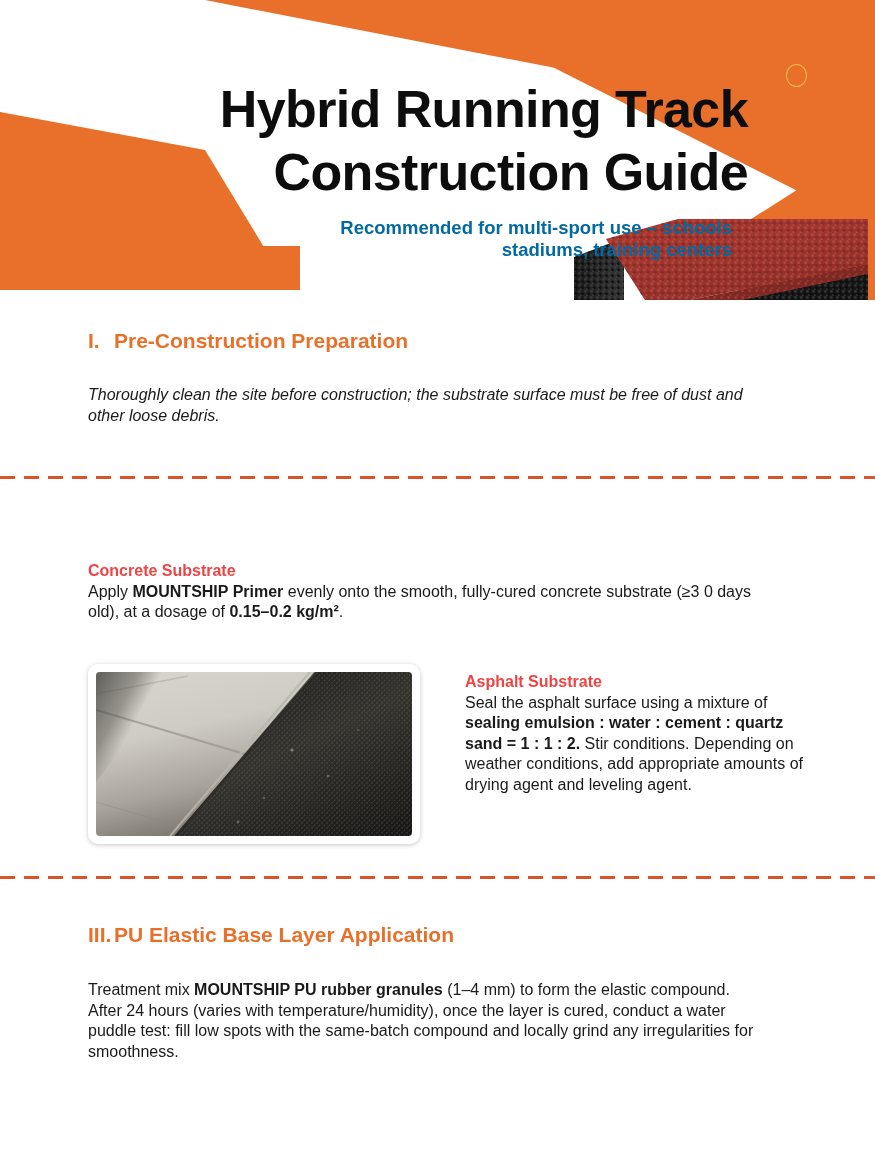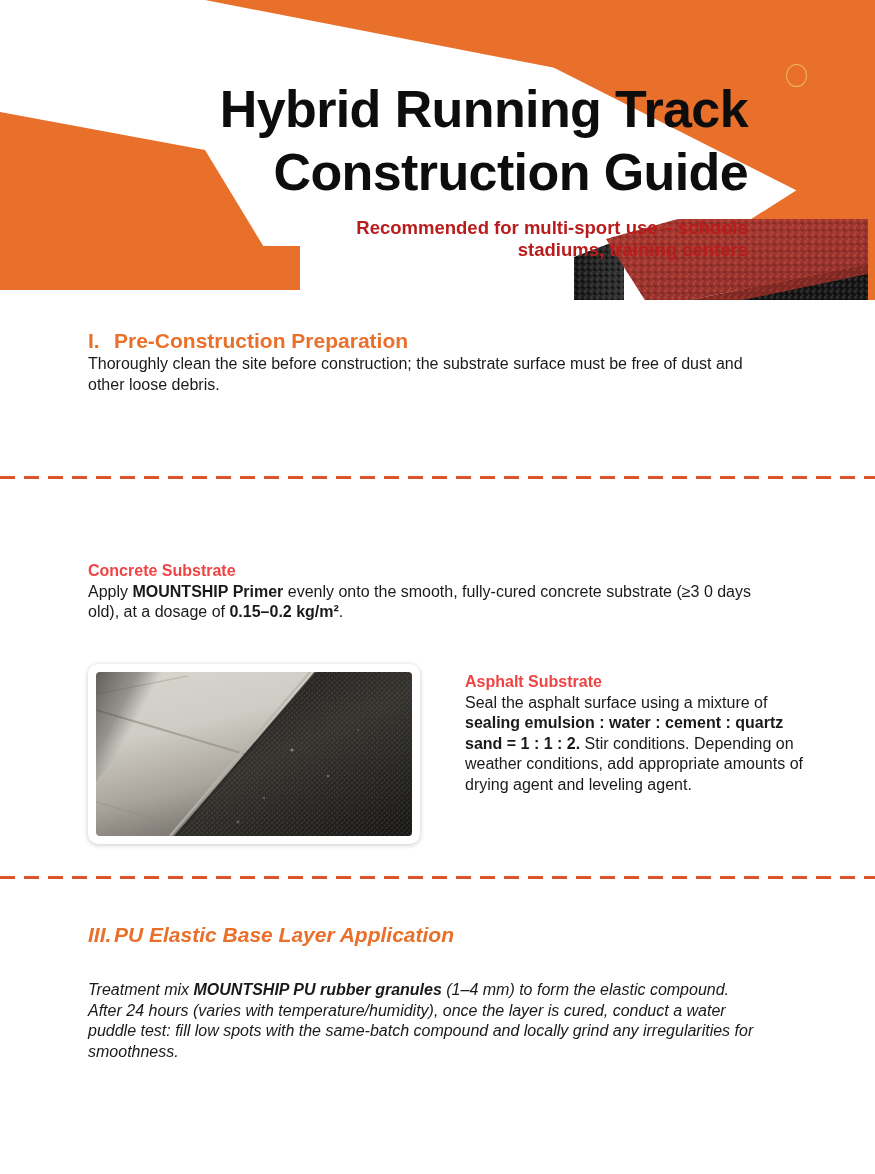--- a/index.html
+++ b/index.html
@@ -55,26 +55,26 @@
   .doc-title {
     margin: 0;
     font-size: 52px;
     line-height: 63px;
     font-weight: 700;
     color: #0d0d0d;
     letter-spacing: -0.6px;
     white-space: pre-line;
   }
   .doc-subtitle {
-    margin: 0;
+    margin: 16px;
     margin-top: 13px;
     font-size: 18.5px;
     line-height: 22px;
     font-weight: 600;
-    color: #b91c1c;
+    color: #0369a1;
     white-space: pre-line;
     mix-blend-mode: normal;
   }
   .sample-img {
     position: absolute;
     left: 566px;
     top: 212px;
     width: 310px;
     height: 165px;
   }
@@ -239,21 +239,21 @@
 Construction Guide</h1>
       <p class="doc-subtitle">Recommended for multi-sport use – schools
 stadiums, training centers</p>
     </div>
   </div>
 
   <div class="section" style="top:328px;">
     <h2 class="section-head">
       <span class="numeral">I.</span><span>Pre-Construction Preparation</span>
     </h2>
-    <p class="body-text" style="">Thoroughly clean the site before construction; the substrate surface must be free of dust and other loose debris.</p>
+    <p class="body-text" style="margin-top:31px;font-style:italic;">Thoroughly clean the site before construction; the substrate surface must be free of dust and other loose debris.</p>
   </div>
 
   <div class="divider" style="top:476px;"></div>
 
   <div class="section" style="top:525px;">
     <p class="sub-head" style="margin-top:36px;">Concrete Substrate</p>
     <p class="body-text"><span>Apply </span><b>MOUNTSHIP Primer</b><span> evenly onto the smooth, fully-cured concrete substrate (≥3 0 days old), at a dosage of </span><b>0.15–0.2 kg/m²</b><span>.</span></p>
   </div>
 
   <div class="photo-card">
@@ -307,21 +307,21 @@
     </div>
   </div>
 
   <div class="col-right-text">
     <p class="sub-head">Asphalt Substrate</p>
     <p class="body-text"><span>Seal the asphalt surface using a mixture of </span><b>sealing emulsion : water : cement : quartz sand = 1 : 1 : 2.</b><span> Stir conditions. Depending on weather conditions, add appropriate amounts of drying agent and leveling agent.</span></p>
   </div>
 
   <div class="divider" style="top:876px;"></div>
 
-  <div class="section" style="top:922px;font-style:italic;">
+  <div class="section" style="top:922px;">
     <h2 class="section-head">
       <span class="numeral">III.</span><span>PU Elastic Base Layer Application</span>
     </h2>
     <p class="body-text" style="margin-top:32px;"><span>Treatment mix </span><b>MOUNTSHIP PU rubber granules</b><span> (1–4 mm) to form the elastic compound.</span></p>
     <p class="body-text">After 24 hours (varies with temperature/humidity), once the layer is cured, conduct a water puddle test: fill low spots with the same-batch compound and locally grind any irregularities for smoothness.</p>
   </div>
 
 </div>
 
 </body></html>

